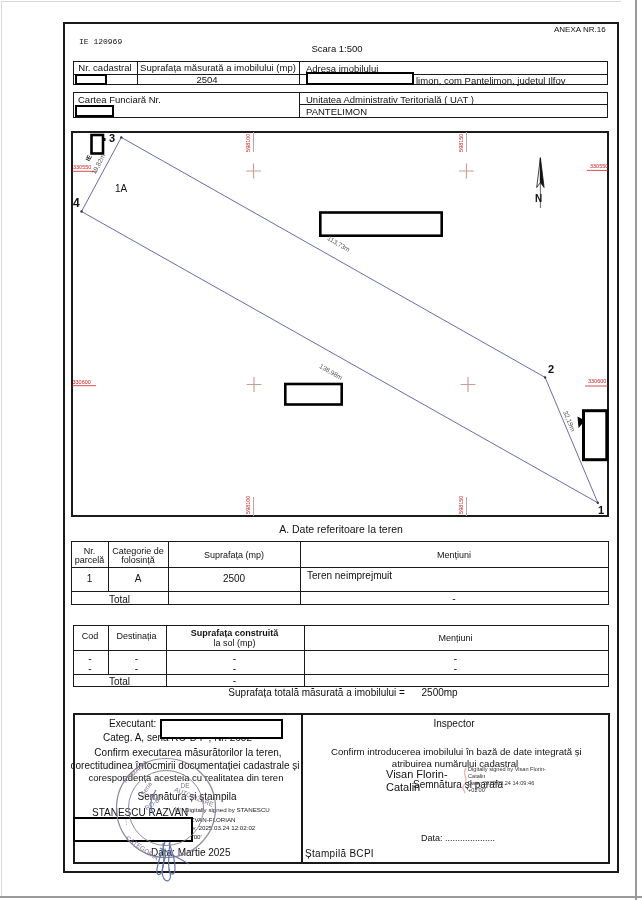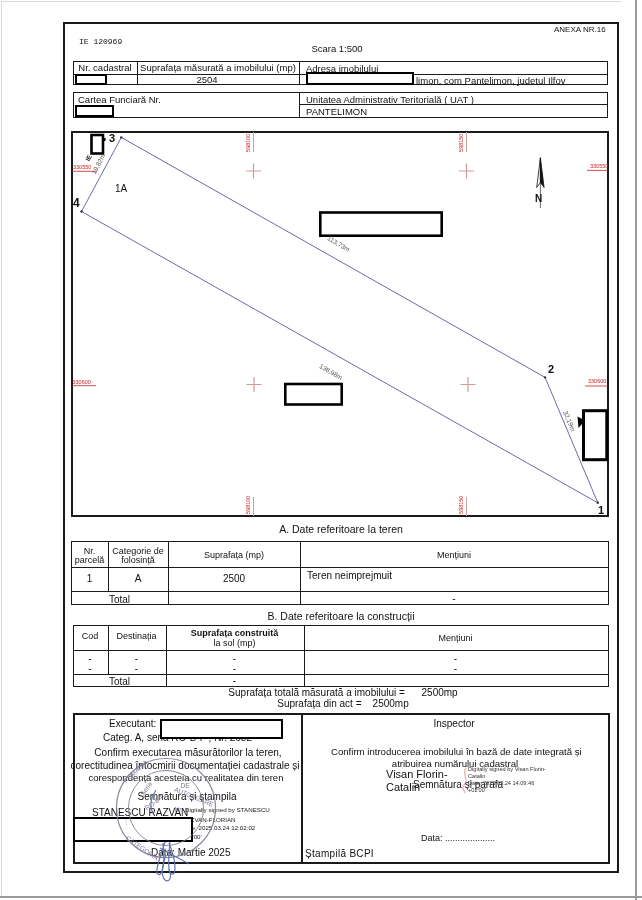--- a/index.html
+++ b/index.html
@@ -161,21 +161,20 @@
 <div class="t c" style="left:300px;top:551px;width:308px;font-size:9px;">Mențiuni</div>
 
 <div class="t c" style="left:71px;top:574px;width:37px;font-size:10px;">1</div>
 <div class="t c" style="left:108px;top:574px;width:60px;font-size:10px;">A</div>
 <div class="t c" style="left:168px;top:574px;width:132px;font-size:10px;">2500</div>
 <div class="t" style="left:307px;top:571px;font-size:10px;">Teren neimprejmuit</div>
 
 <div class="t c" style="left:71px;top:595px;width:97px;font-size:10px;">Total</div>
 <div class="t c" style="left:300px;top:594px;width:308px;font-size:10px;">-</div>
 
-<div class="t c" style="left:221px;top:610.5px;width:240px;font-size:10.5px;">B. Date referitoare la construcții</div>
 
 <div style="position:absolute;left:73px;top:625px;width:534px;height:60px;border:1px solid #1a1a1a;"></div>
 <div class="ln" style="left:73px;top:650px;width:535px;height:1px;"></div>
 <div class="ln" style="left:73px;top:674px;width:535px;height:1px;"></div>
 <div class="ln" style="left:107.5px;top:625px;width:1px;height:49px;"></div>
 <div class="ln" style="left:166px;top:625px;width:1px;height:62px;"></div>
 <div class="ln" style="left:303.5px;top:625px;width:1px;height:62px;"></div>
 
 <div class="t c" style="left:73px;top:632px;width:34px;font-size:9px;">Cod</div>
 <div class="t c" style="left:107px;top:632px;width:59px;font-size:9px;">Destinația</div>
@@ -189,21 +188,20 @@
 <div class="t c" style="left:303px;top:654px;width:305px;font-size:10px;">-</div>
 <div class="t c" style="left:73px;top:663.5px;width:34px;font-size:10px;">-</div>
 <div class="t c" style="left:107px;top:663.5px;width:59px;font-size:10px;">-</div>
 <div class="t c" style="left:166px;top:663.5px;width:137px;font-size:10px;">-</div>
 <div class="t c" style="left:303px;top:663.5px;width:305px;font-size:10px;">-</div>
 
 <div class="t c" style="left:73px;top:677px;width:93px;font-size:10px;">Total</div>
 <div class="t c" style="left:166px;top:676px;width:137px;font-size:10px;">-</div>
 
 <div class="t c" style="left:143px;top:688px;width:400px;font-size:10px;">Suprafața totală măsurată a imobilului =&nbsp;&nbsp;&nbsp;&nbsp;&nbsp;&nbsp;2500mp</div>
-<div class="t c" style="left:143px;top:698.5px;width:400px;font-size:10px;">Suprafața din act =&nbsp;&nbsp;&nbsp;&nbsp;2500mp</div>
 
 <div style="position:absolute;left:73px;top:713px;width:533px;height:146.5px;border:2px solid #1a1a1a;"></div>
 <div class="ln" style="left:301px;top:713px;width:1.5px;height:150px;"></div>
 
 <div class="t" style="left:109px;top:719px;font-size:10px;">Executant:</div>
 
 <div class="t" style="left:103px;top:732.5px;font-size:10px;">Categ. A, seria RO-B-F ; Nr. 2652</div>
 
 <div class="red" style="left:160px;top:719px;width:119px;height:16px;border-width:2.5px;"></div>
 

